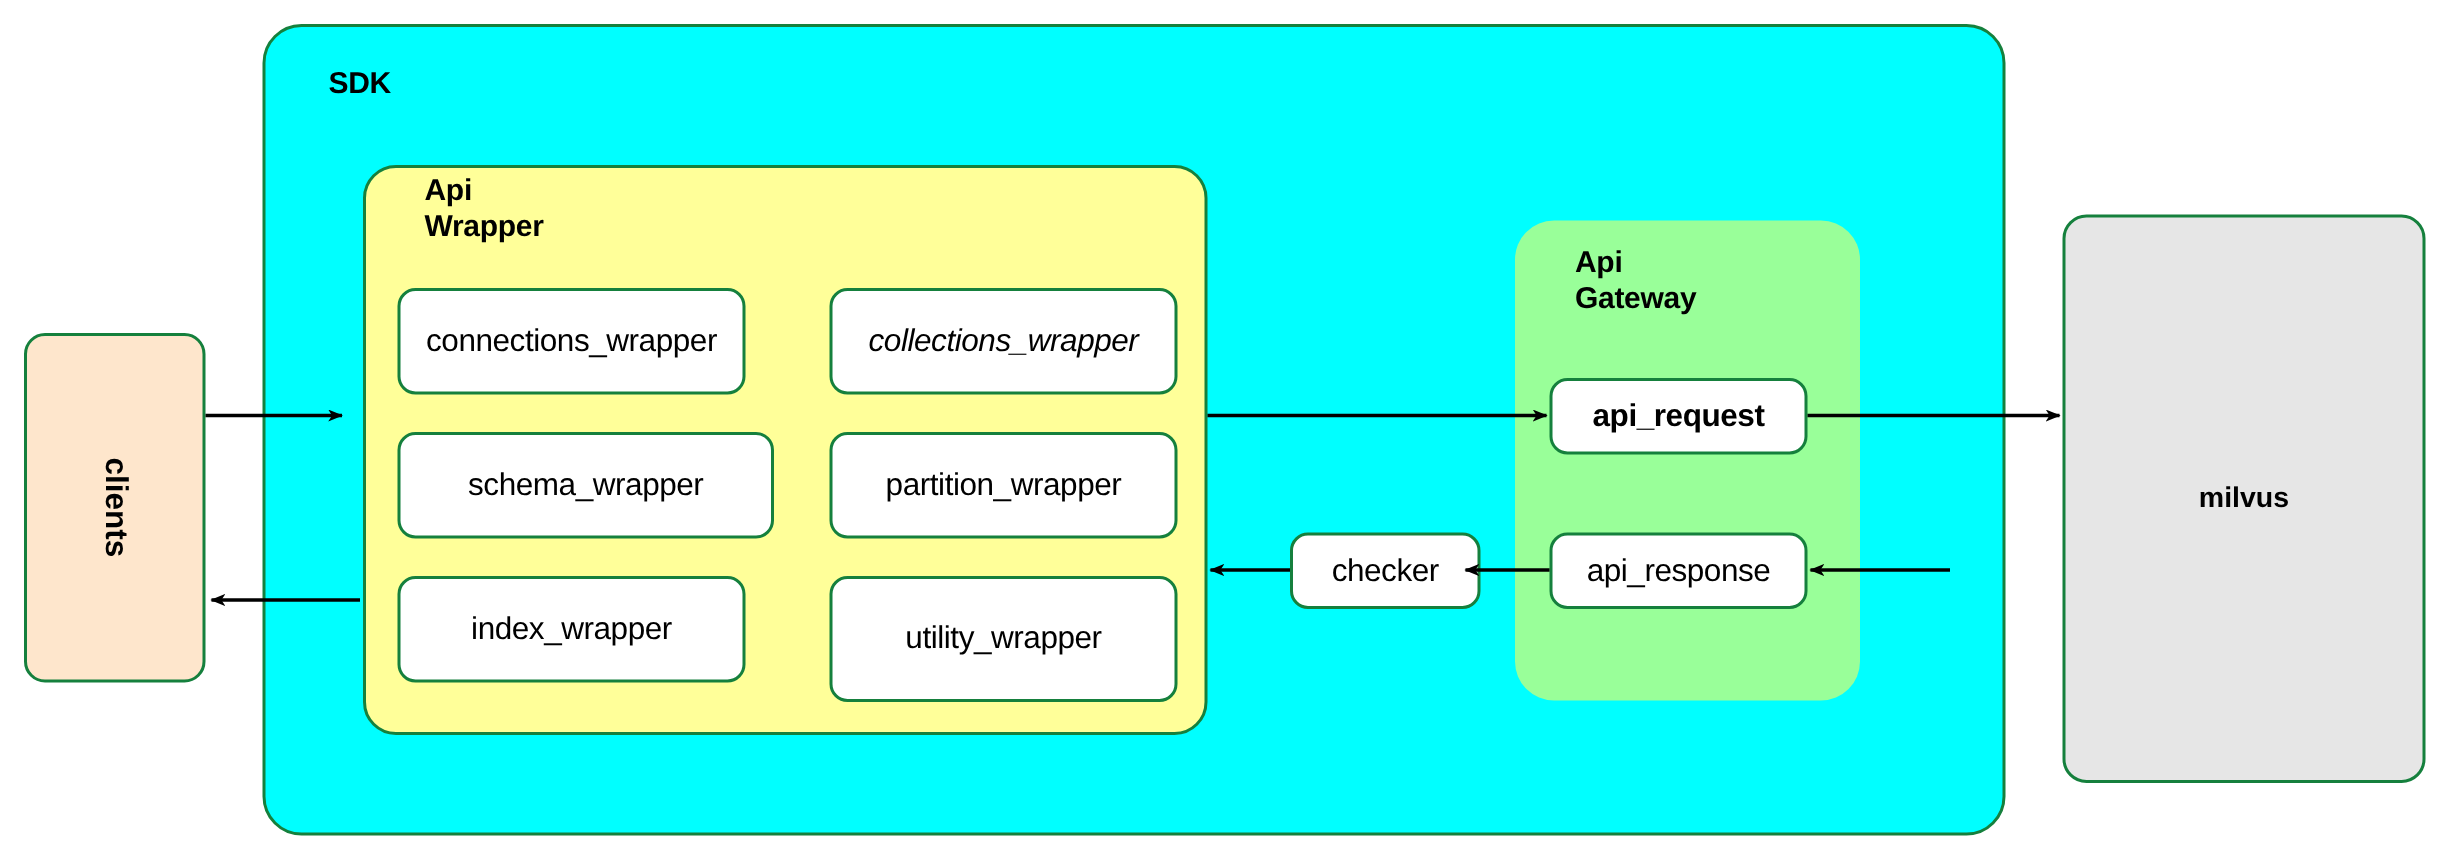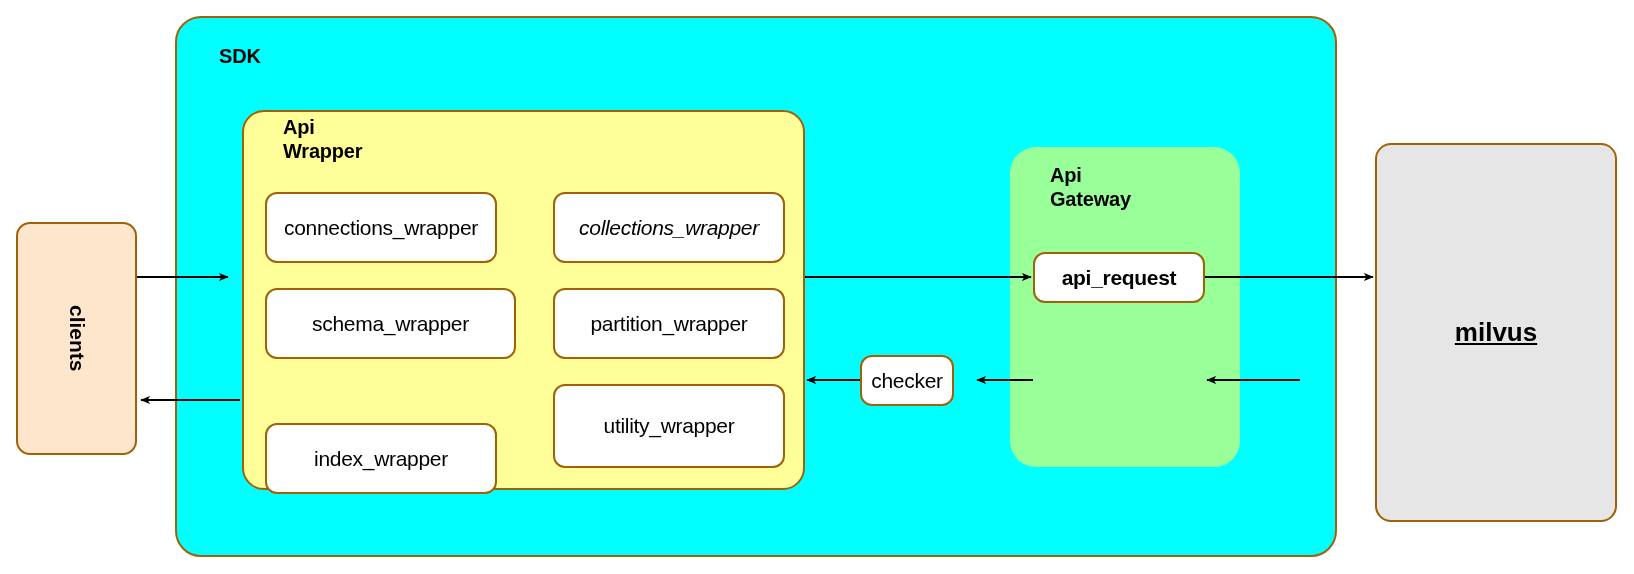--- a/index.html
+++ b/index.html
@@ -11,21 +11,21 @@
     position: relative;
     width: 1634px;
     height: 574px;
     background: #ffffff;
     font-family: "Liberation Sans", sans-serif;
     overflow: hidden;
   }
   .box {
     position: absolute;
     box-sizing: border-box;
-    border: 2px solid #a16207;
+    border: 2px solid #15803d;
     display: flex;
     align-items: center;
     justify-content: center;
     color: #000000;
   }
   
   #sdk-container {
     left: 175px; top: 16px; width: 1162px; height: 541px;
     background: #00ffff;
     border-radius: 26px;
@@ -64,47 +64,46 @@
   .leaf {
     background: #ffffff;
     border-radius: 12px;
     font-size: 21px;
     letter-spacing: -0.3px;
   }
   #box-connections_wrapper { left: 265px; top: 192px; width: 232px; height: 71px; }
   #box-collections_wrapper { left: 553px; top: 192px; width: 232px; height: 71px; font-style: italic; }
   #box-schema_wrapper      { left: 265px; top: 288px; width: 251px; height: 71px; }
   #box-partition_wrapper   { left: 553px; top: 288px; width: 232px; height: 71px; }
-  #box-index_wrapper       { left: 265px; top: 384px; width: 232px; height: 71px; margin-top: 39px; }
+  #box-index_wrapper       { left: 265px; top: 384px; width: 232px; height: 71px; }
   #box-utility_wrapper     { left: 553px; top: 384px; width: 232px; height: 84px; }
   #box-api_request  { left: 1033px; top: 252px; width: 172px; height: 51px; font-weight: bold; }
   #box-api_response { left: 1033px; top: 355px; width: 172px; height: 51px; }
-  #box-checker      { left: 860px; top: 355px; width: 94px; height: 51px; }
+  #box-checker      { left: 860px; top: 355px; width: 127px; height: 51px; }
   
   #box-clients {
     left: 16px; top: 222px; width: 121px; height: 233px;
     background: #fee6cc;
     border-radius: 14px;
   }
   #clients-label {
     font-weight: bold;
     font-size: 21px;
     writing-mode: vertical-rl;
     text-orientation: mixed;
     letter-spacing: 0px;
   }
   #box-milvus {
     left: 1375px; top: 143px; width: 242px; height: 379px;
     background: #e6e6e6;
     border-radius: 16px;
   }
   #milvus-label {
     font-weight: bold;
-    font-size: 26px;
-    text-decoration: underline;
+    font-size: 19px;
   }
   
   #connectors {
     position: absolute;
     left: 0; top: 0;
     width: 1634px; height: 574px;
     pointer-events: none;
   }
 </style>
 </head>
@@ -146,20 +145,23 @@
     <span>checker</span>
   </div>
 
   <div class="box" id="api-gateway-container"></div>
   <div class="group-title" id="gateway-title">Api
 Gateway</div>
 
   <div class="box leaf" id="box-api_request">
     <span>api_request</span>
   </div>
+  <div class="box leaf" id="box-api_response">
+    <span>api_response</span>
+  </div>
 
   <div class="box" id="box-milvus">
     <span id="milvus-label">milvus</span>
   </div>
 
   <svg id="connectors" viewBox="0 0 1634 574" width="1634" height="574" aria-hidden="true">
     <defs>
       <marker id="arrowhead" markerWidth="10" markerHeight="8" refX="9.2" refY="4" orient="auto" markerUnits="userSpaceOnUse">
         <path d="M0,0 L10,4 L0,8 L2.6,4 Z" fill="#000000"></path>
       </marker>

